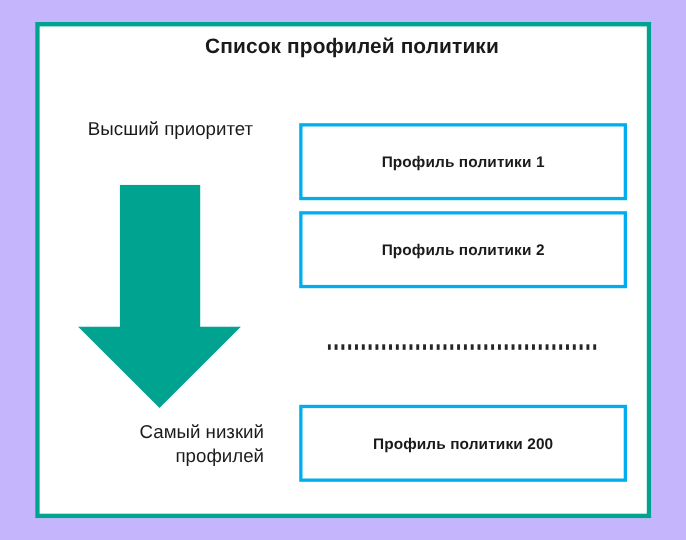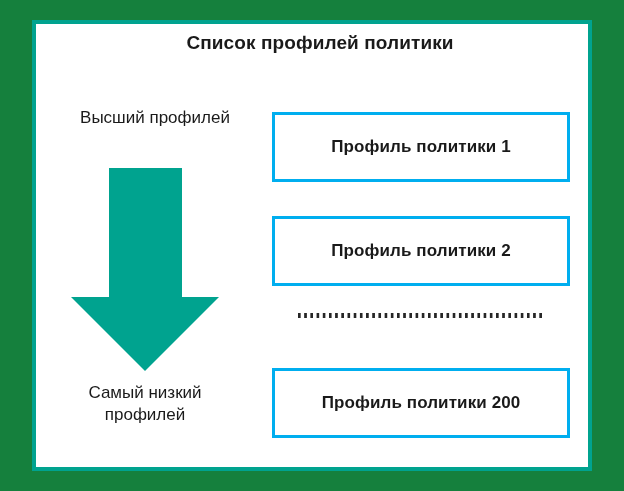--- a/index.html
+++ b/index.html
@@ -11,21 +11,21 @@
     width: 624px;
     height: 491px;
     font-family: "Liberation Sans", sans-serif;
     -webkit-font-smoothing: antialiased;
   }
 
   #canvas {
     position: relative;
     width: 624px;
     height: 491px;
-    background: #15803d;
+    background: #c4b5fd;
     overflow: hidden;
   }
 
   
   .outer-frame {
     position: absolute;
     left: 32px;
     top: 20px;
     width: 560px;
     height: 451px;
@@ -60,21 +60,21 @@
     left: 45px;
     top: 107px;
     width: 220px;
     text-align: center;
     white-space: nowrap;
   }
   .priority-bottom {
     left: 50px;
     top: 382px;
     width: 190px;
-    text-align: center;
+    text-align: right;
   }
 
   
   .arrow-wrap {
     position: absolute;
     left: 66px;
     top: 168px;
     width: 158px;
     height: 208px;
   }
@@ -87,28 +87,28 @@
     width: 298px;
     height: 70px;
     border: 3px solid #00aeef;
     box-sizing: border-box;
     background: #ffffff;
     display: flex;
     align-items: center;
     justify-content: center;
   }
   .profile-box-label {
-    font-size: 17px;
+    font-size: 14px;
     font-weight: bold;
     color: #1a1a1a;
     white-space: nowrap;
     letter-spacing: 0.1px;
   }
   .profile-box-1 { top: 112px; }
-  .profile-box-2 { top: 216px; }
+  .profile-box-2 { top: 192px; }
   .profile-box-3 { top: 368px; }
 
   
   .ellipsis-separator {
     position: absolute;
     left: 298px;
     top: 313px;
     width: 245px;
     height: 5px;
     background-image: linear-gradient(
@@ -122,21 +122,21 @@
 </style>
 </head>
 <body>
 
 <div id="canvas">
 
   <div class="outer-frame"></div>
 
   <div class="diagram-title">Список профилей политики</div>
 
-  <div class="priority-label priority-top">Высший профилей</div>
+  <div class="priority-label priority-top">Высший приоритет</div>
 
   <div class="arrow-wrap">
     <svg width="158" height="208" viewBox="0 0 158 208" xmlns="http://www.w3.org/2000/svg">
       <polygon points="43,0 116,0 116,129 153,129 79,203 5,129 43,129" fill="#00a38f"></polygon>
     </svg>
   </div>
 
   <div class="priority-label priority-bottom">
     <div>Самый низкий</div>
     <div>профилей</div>

